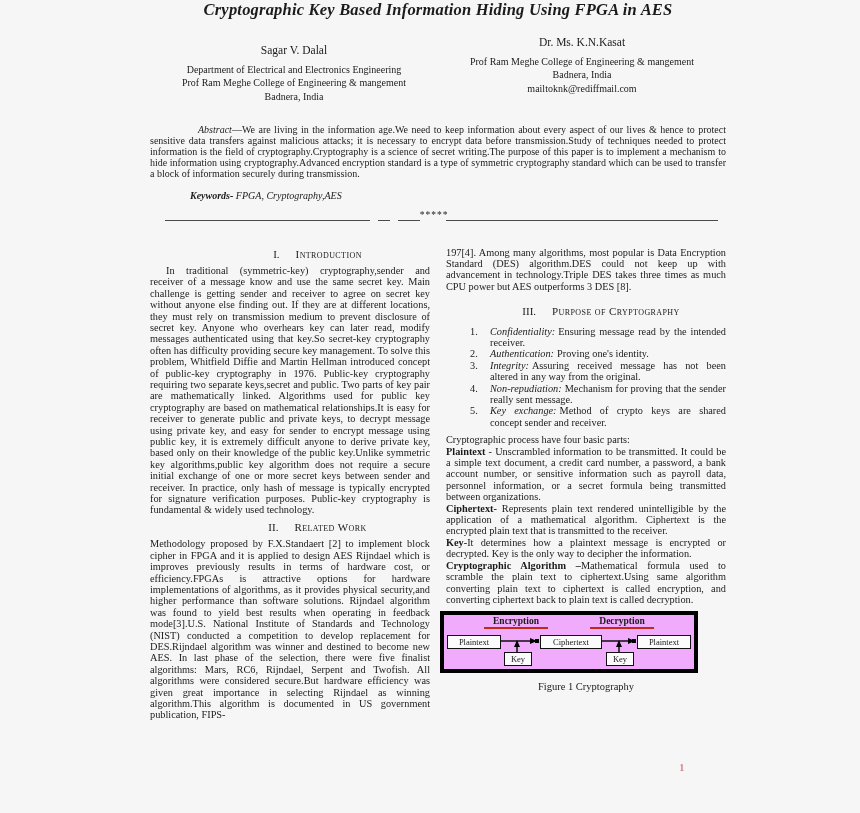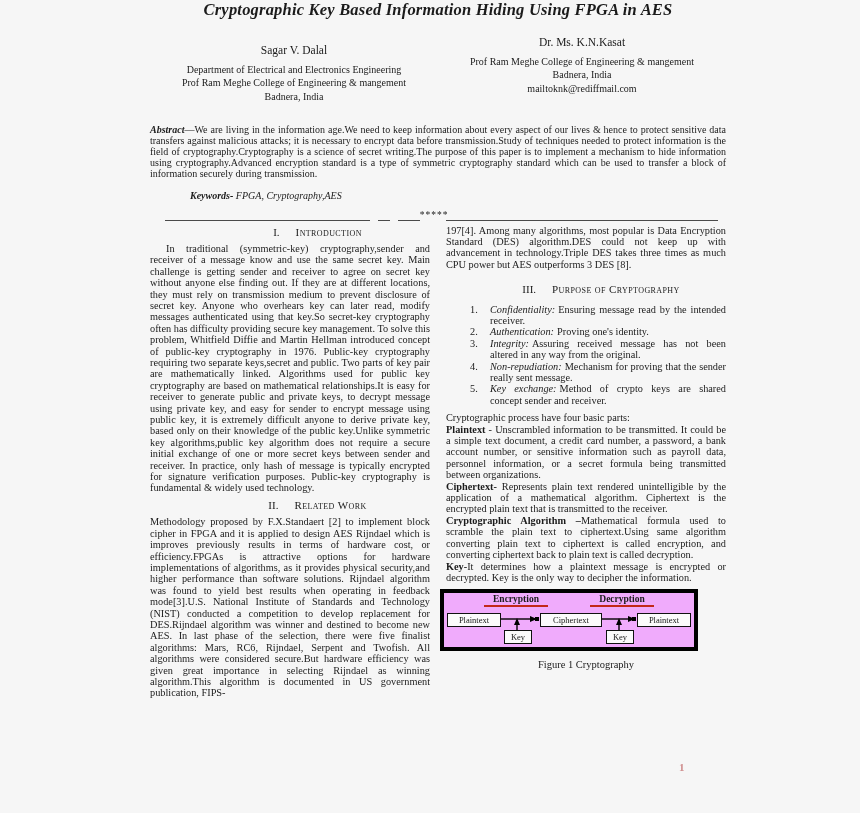--- a/index.html
+++ b/index.html
@@ -16,37 +16,37 @@
   }
 
   .authors { display:flex; margin-top:16px; }
   .author { flex:1; text-align:center; font-size:10px; line-height:13.5px; }
   .author .name { font-size:11.5px; margin-bottom:5px; }
   .author-left { padding-top:8px; }
 
   .abstract {
     margin-top:22px; font-size:10px; line-height:10.9px; text-align:justify;
   }
-  .abstract .abs-label { font-weight:bold; font-style:italic; }
+  .abstract .abs-label { font-weight:normal; font-style:italic;margin-left:48px; }
 
   .keywords { padding-left:40px; font-size:10px; font-style:italic; }
   .keywords .kw-label { font-weight:bold; }
 
   .separator { position:relative; margin-top:5px; height:12px; }
   .sep-seg { position:absolute; top:9px; border-top:1.2px solid #4a4a4a; }
   .sep-a { left:15px;  width:205px; }
   .sep-b { left:228px; width:12px; }
   .sep-c { left:248px; width:22px; }
   .sep-d { left:296px; width:272px; }
   .sep-stars {
     position:absolute; top:-1px; left:262px; width:44px; text-align:center;
     font-size:9.5px; letter-spacing:1px; color:#222;
   }
 
-  .columns { display:flex; gap:16px; margin-top:2px; align-items:flex-start; }
+  .columns { display:flex; gap:16px; margin-top:24px; align-items:flex-start; }
   .col { width:280px; font-size:10.3px; line-height:11.4px; text-align:justify; }
   .col p { margin:0; }
   .indent { text-indent:16px; }
 
   .heading {
     text-align:center; font-size:11px; white-space:nowrap;
     margin:6px 0 5px; padding-left:55px;
   }
   .heading-1 { margin-top:2px; }
   .heading-3 { padding-left:30px; margin:14px 0 8px; }
@@ -170,22 +170,22 @@
           <div class="plist-item">
             <span class="li-num">5.</span>
             <span class="li-body"><span class="li-term">Key exchange:</span><span>Method of crypto keys are shared concept sender and receiver.</span></span>
           </div>
         </div>
 
         <p class="process-lead">Cryptographic process have four basic parts:</p>
 
         <p class="def"><b>Plaintext</b><span> - Unscrambled information to be transmitted. It could be a simple text document, a credit card number, a password, a bank account number, or sensitive information such as payroll data, personnel information, or a secret formula being transmitted between organizations.</span></p>
         <p class="def"><b>Ciphertext-</b><span> Represents plain text rendered unintelligible by the application of a mathematical algorithm. Ciphertext is the encrypted plain text that is transmitted to the receiver.</span></p>
+        <p class="def"><b>Key-</b><span>It determines how a plaintext message is encrypted or decrypted. Key is the only way to decipher the information.</span></p>
         <p class="def"><b>Cryptographic Algorithm –</b><span>Mathematical formula used to scramble the plain text to ciphertext.Using same algorithm converting plain text to ciphertext is called encryption, and converting ciphertext back to plain text is called decryption.</span></p>
-        <p class="def"><b>Key-</b><span>It determines how a plaintext message is encrypted or decrypted. Key is the only way to decipher the information.</span></p>
 
         <div class="figure">
           <span class="f-label f-enc">Encryption</span>
           <span class="f-label f-dec">Decryption</span>
           <svg class="f-arrows" viewBox="0 0 250 54" xmlns="http://www.w3.org/2000/svg">
             <line x1="56" y1="26" x2="88" y2="26" stroke="#000" stroke-width="1.4"></line>
             <polygon points="86,23 93,26 86,29" fill="#000"></polygon>
             <rect x="91" y="24" width="4" height="4" fill="#000"></rect>
             <line x1="73" y1="37" x2="73" y2="29" stroke="#000" stroke-width="1.4"></line>
             <polygon points="70,32 73,25 76,32" fill="#000"></polygon>

